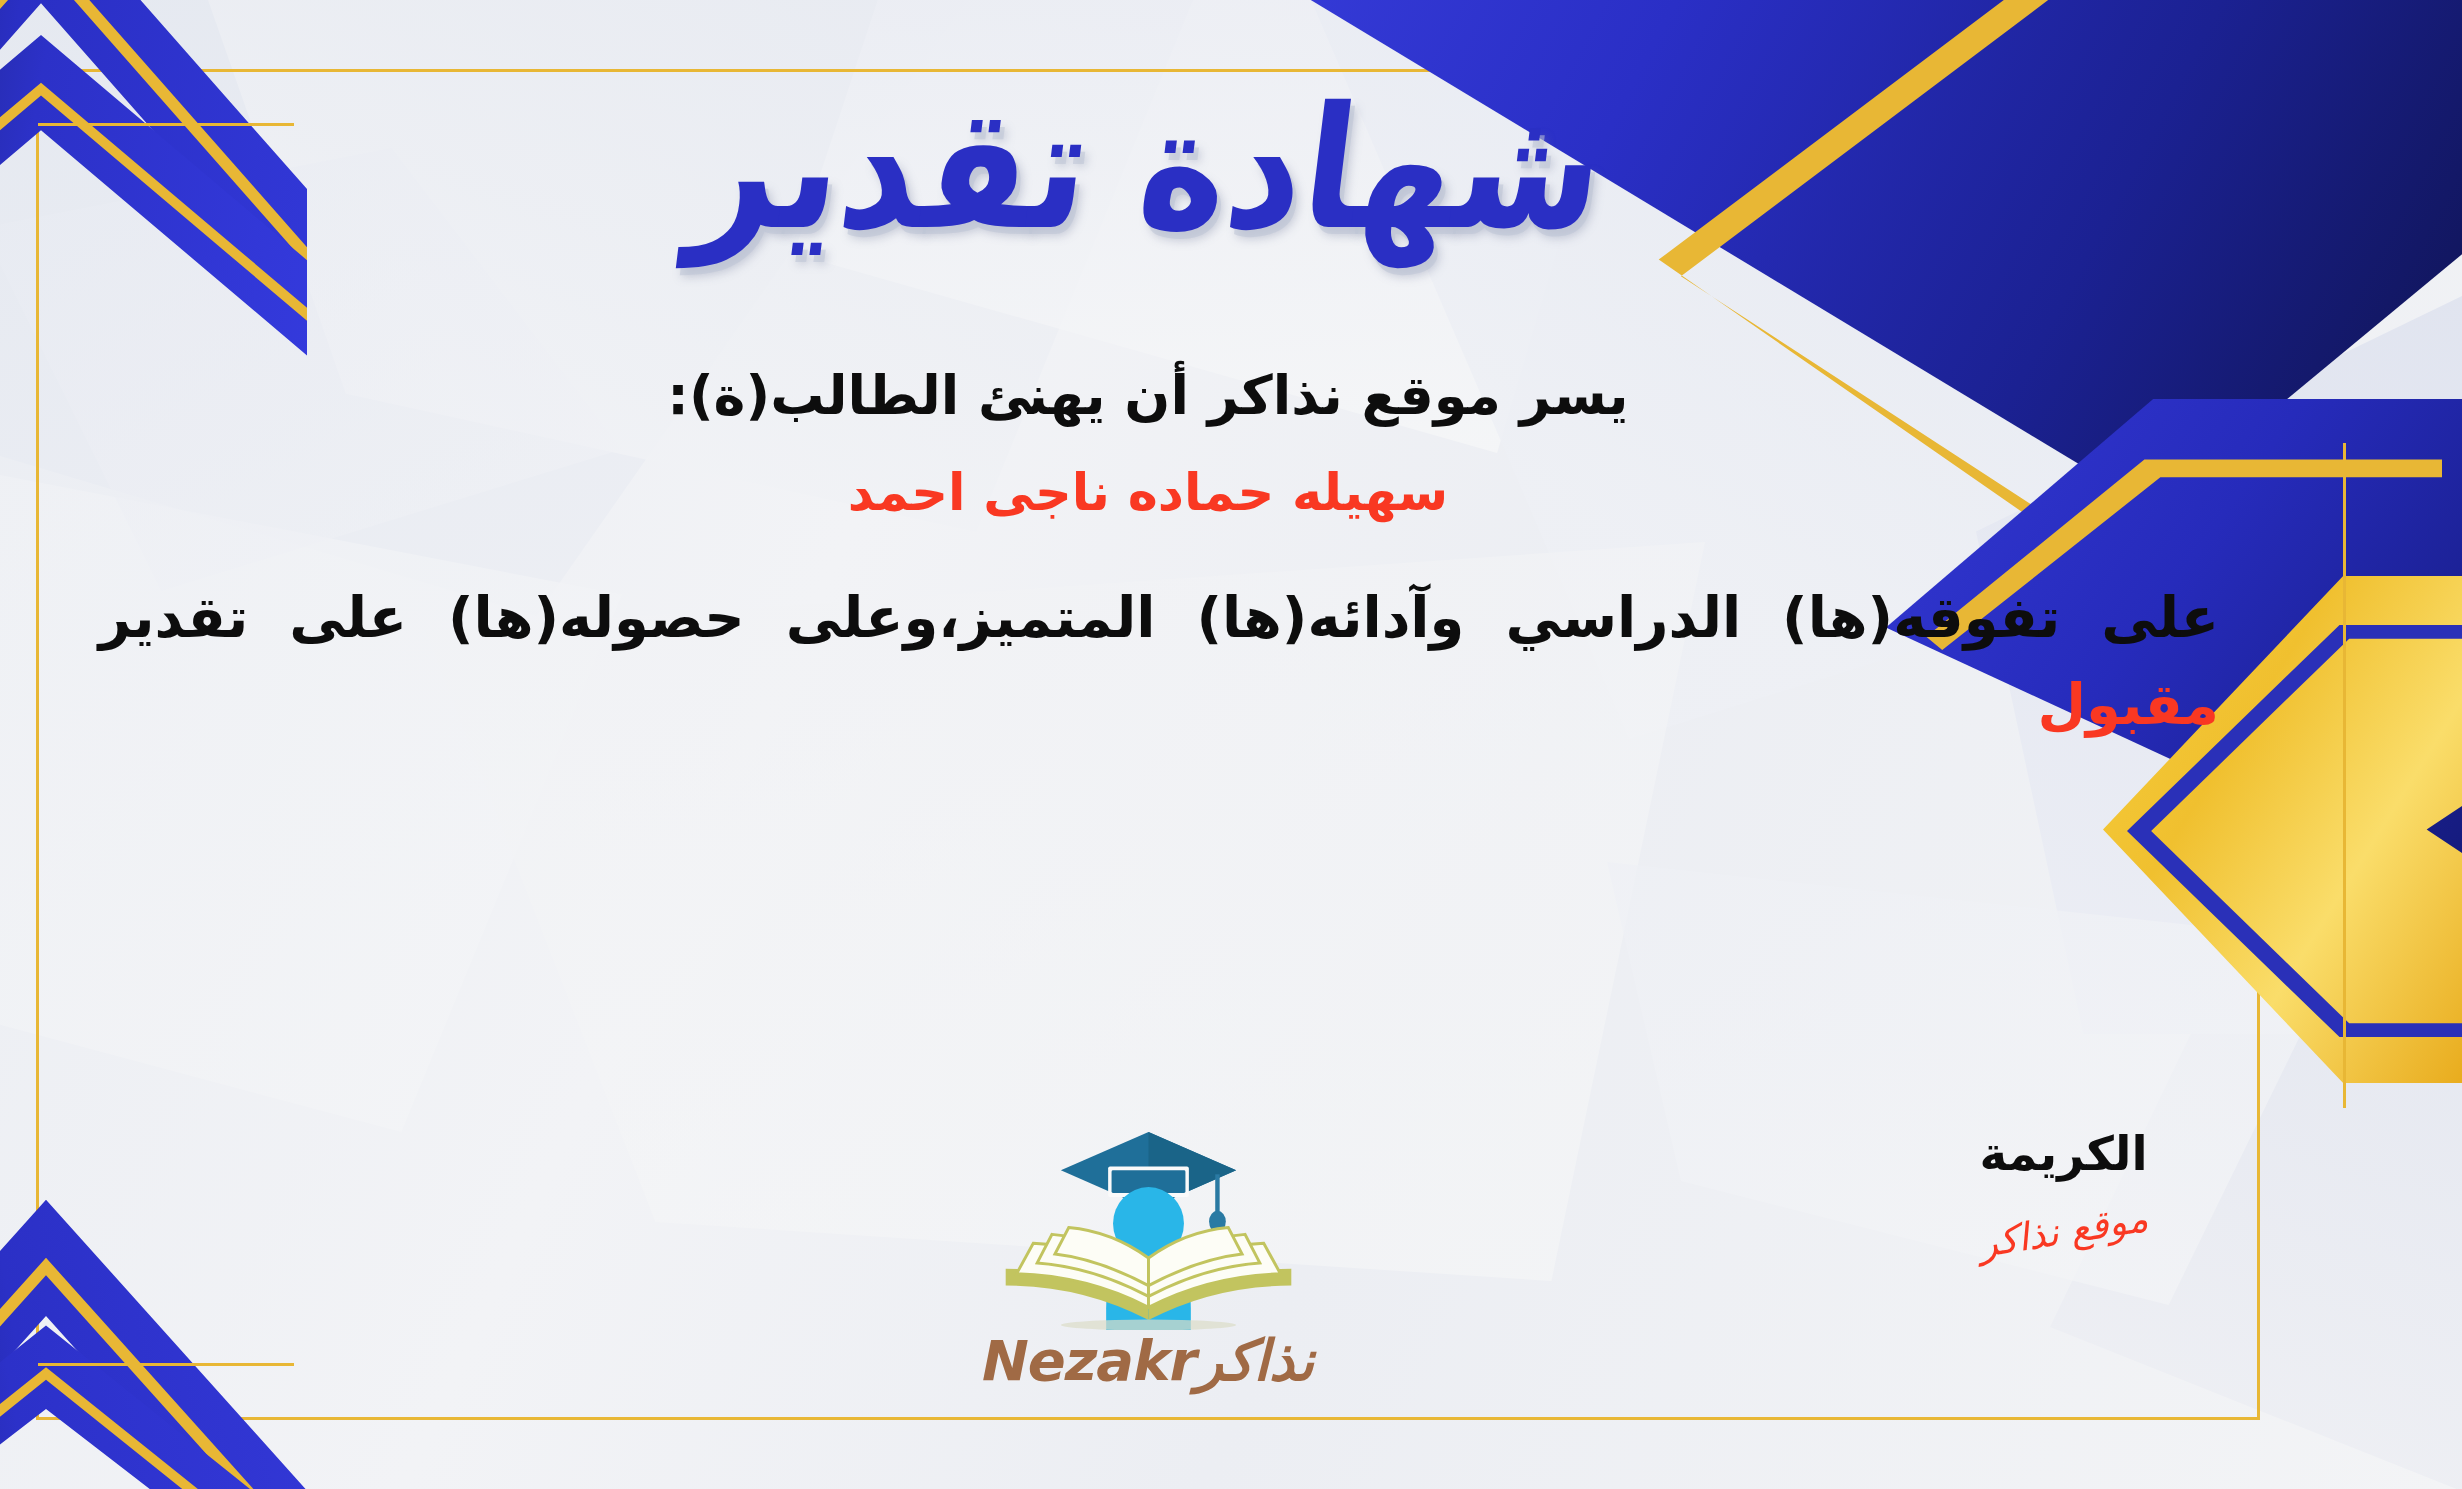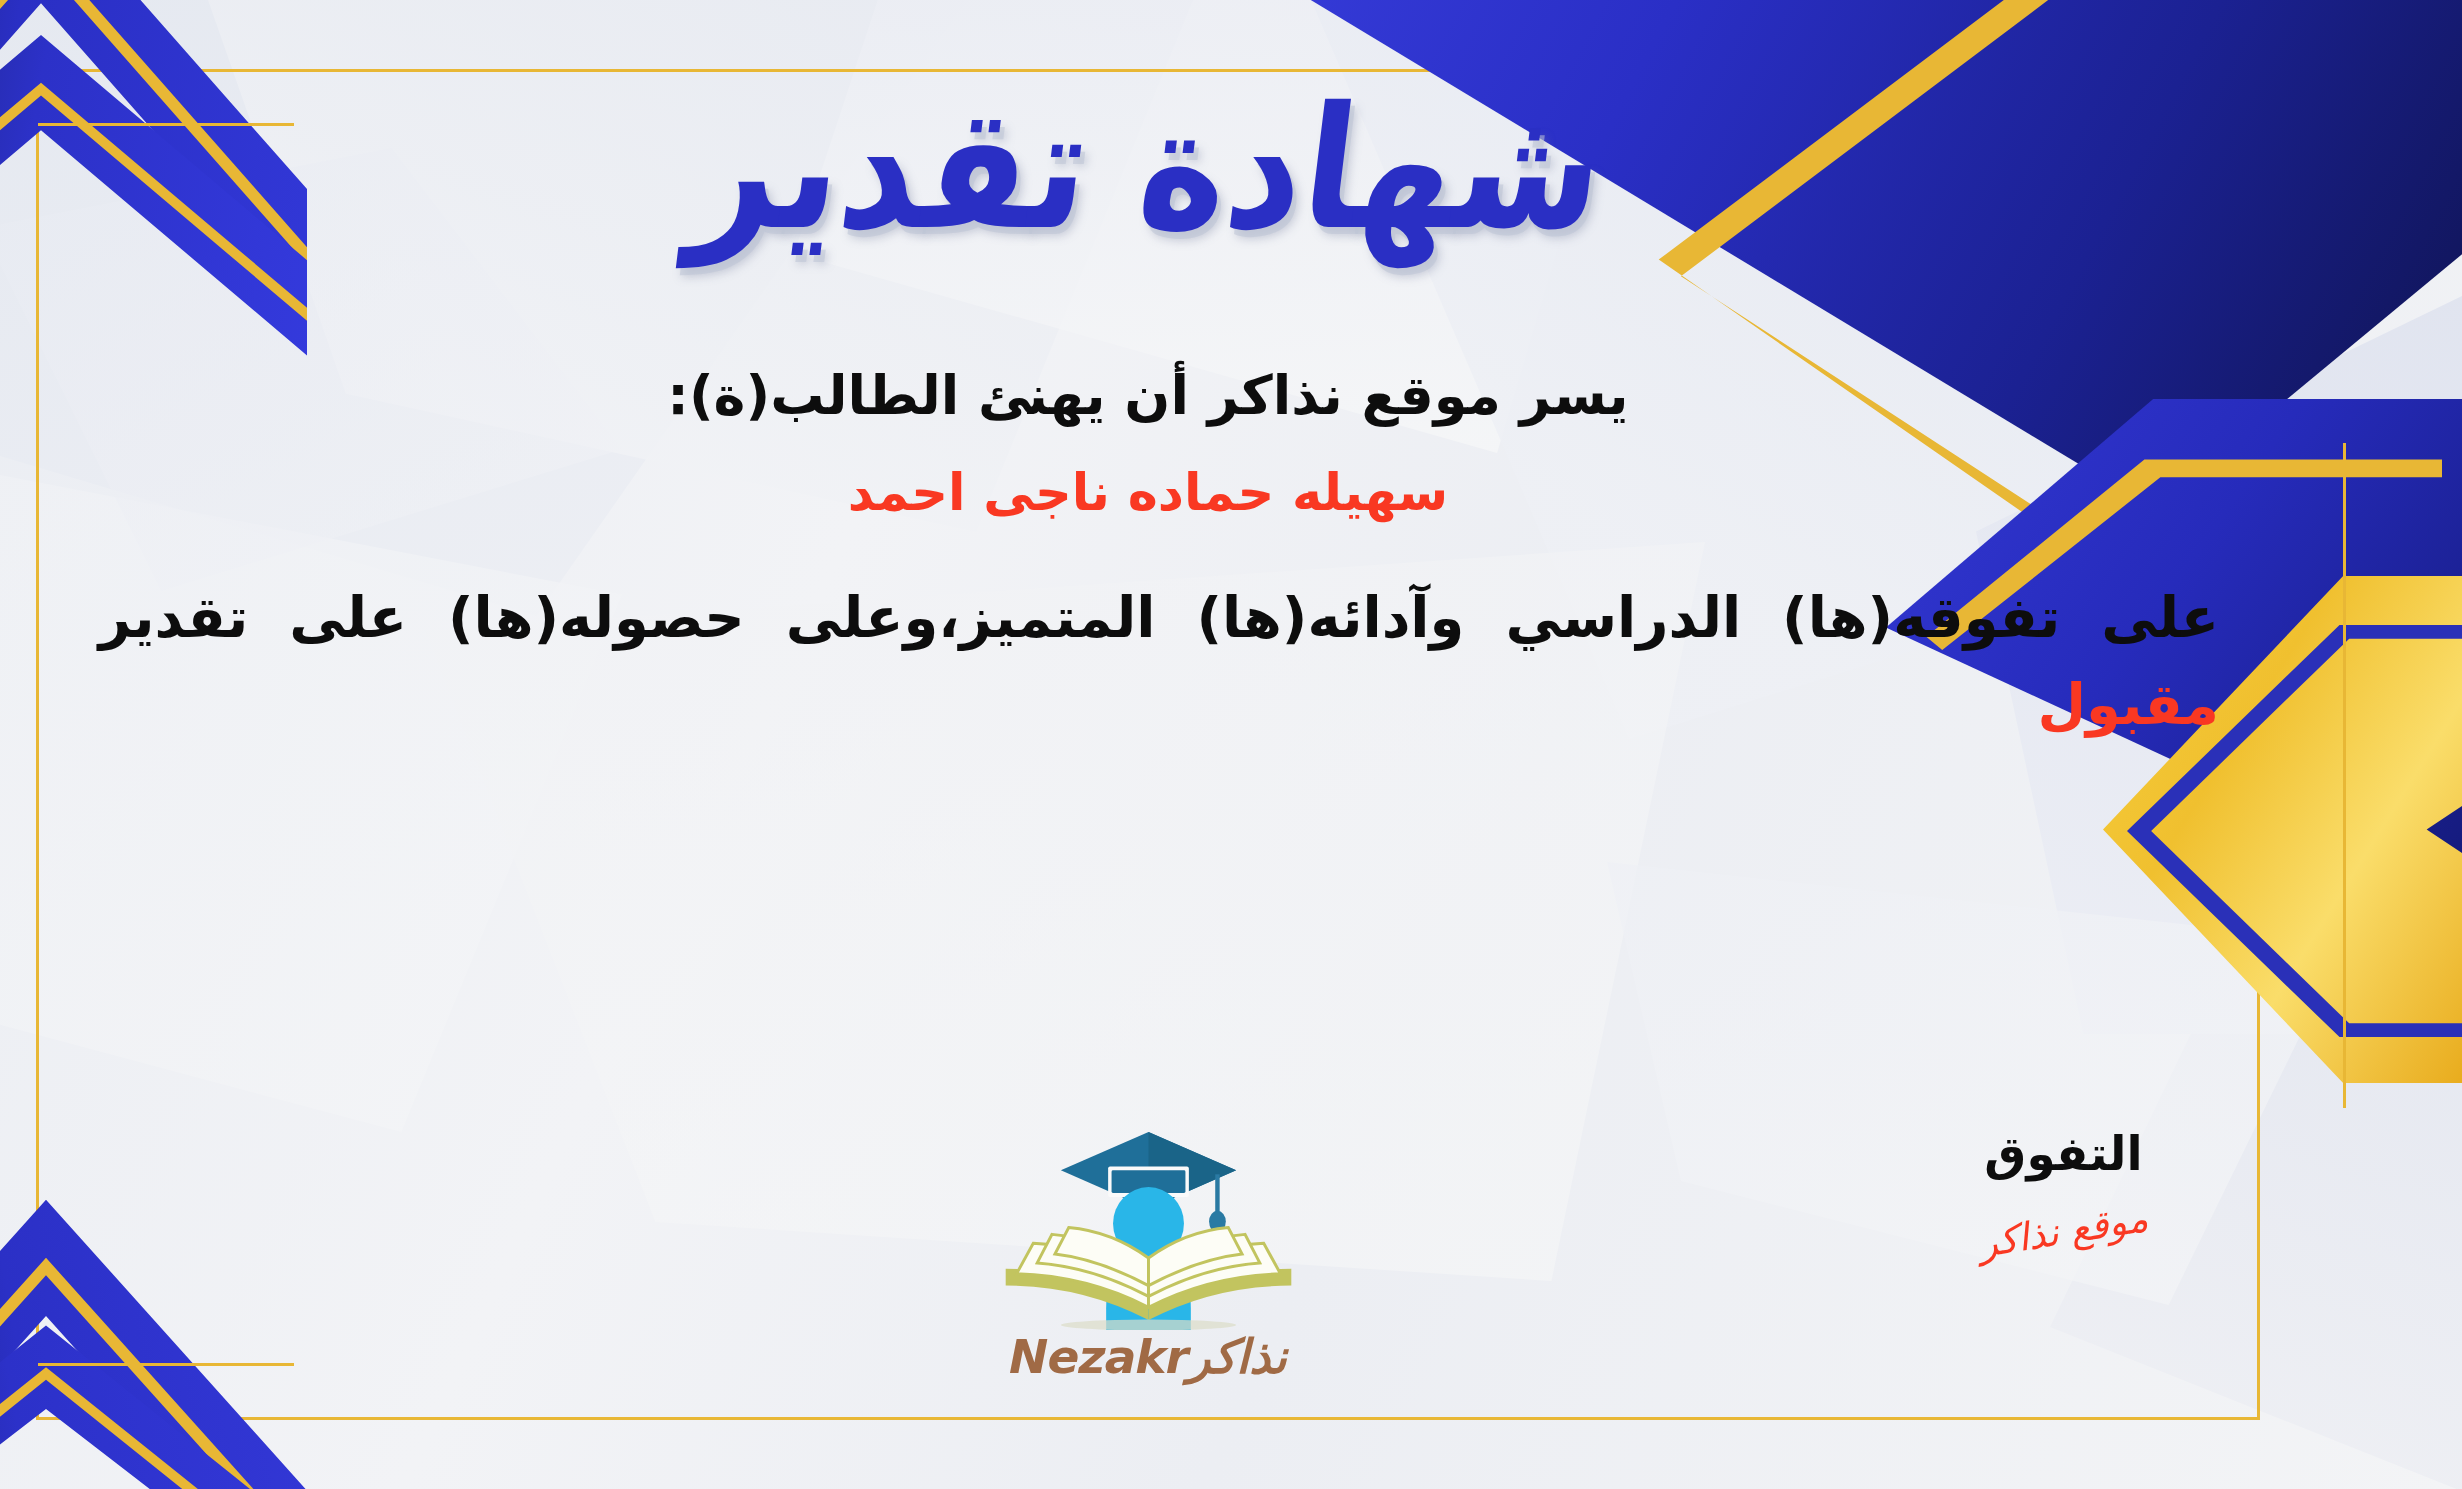--- a/index.html
+++ b/index.html
@@ -230,21 +230,21 @@
   }
 
   
   .logo{
     position:absolute;left:0;right:0;top:-4.9px;
     display:flex;flex-direction:column;align-items:center;
   }
   .logo-art{position:relative;width:325px;height:207px;}
   .logo-text{
     margin-top:3px;
-    font-size:47px;
+    font-size:56px;
     font-weight:700;
     font-style:italic;
     color:#a06a45;
     letter-spacing:-1px;
     line-height:1;
     direction:rtl;
     white-space:nowrap;
   }
   .logo-text .lat{font-style:italic;}
 </style>
@@ -343,19 +343,19 @@
             <path d="M330 330 Q228 276 140 266 L168 212 Q256 220 330 274 Z" fill="#fdfdf6" stroke="#c2c45f" stroke-width="6"></path>
             <path d="M330 330 Q432 276 520 266 L492 212 Q404 220 330 274 Z" fill="#fdfdf6" stroke="#c2c45f" stroke-width="6"></path>
             <ellipse cx="330" cy="410" rx="178" ry="11" fill="#dcddc8" opacity=".7"></ellipse>
           </g>
         </svg>
       </div>
       <div class="logo-text"><span>نذاكر</span><span class="lat">Nezakr</span></div>
     </div>
 
     <div class="sig-block">
-      <div class="sig-label">التفوق</div>
+      <div class="sig-label">الكريمة</div>
       <div class="sig-mark">موقع نذاكر</div>
     </div>
   </div>
 
 </div>
 
 
 </body></html>

